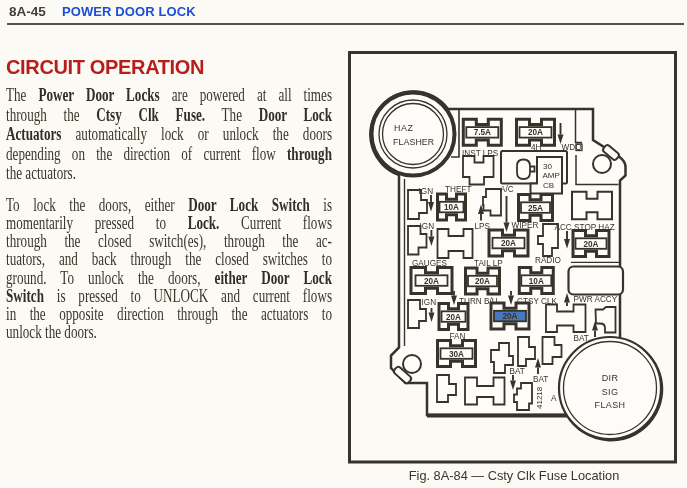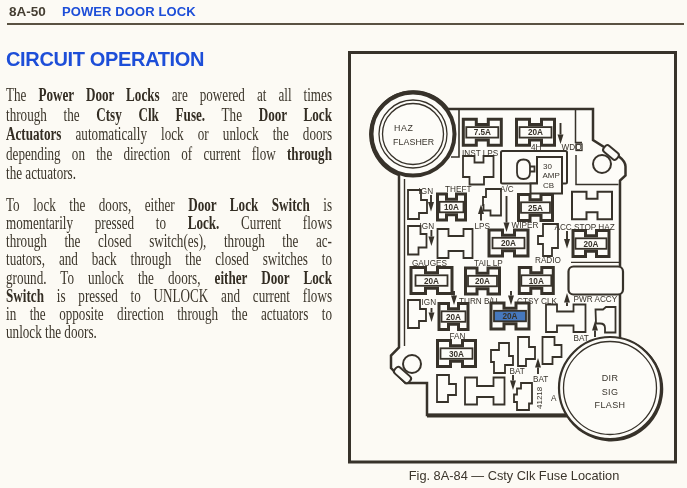--- a/index.html
+++ b/index.html
@@ -3,27 +3,27 @@
 html,body{margin:0;padding:0}
 body{width:687px;height:488px;background:#fcfaf4;position:relative;overflow:hidden;
  font-family:"Liberation Sans",sans-serif;}
 .abs{position:absolute}
 .ser{font-family:"Liberation Serif",serif;color:#3c362b}
 .jl{text-align:justify;text-align-last:justify}
 .jl:last-child{text-align-last:left}
 b{color:#332d23}
 </style></head><body>
 
-<div class="abs" style="left:9px;top:3.9px;font-weight:bold;font-size:13.5px;color:#453e32">8A-50</div>
+<div class="abs" style="left:9px;top:3.9px;font-weight:bold;font-size:13.5px;color:#453e32">8A-45</div>
 
 <div class="abs" style="left:62px;top:3.9px;font-weight:bold;font-size:13px;color:#1d4ed8;letter-spacing:0.1px">POWER DOOR LOCK</div>
 
 <div class="abs" style="left:7px;top:22.6px;width:677px;height:2px;background:#5a5242"></div>
 
-<div class="abs" style="left:6px;top:48px;font-weight:bold;font-size:20px;color:#1d4ed8;letter-spacing:-0.35px">CIRCUIT OPERATION</div>
+<div class="abs" style="left:6px;top:56px;font-weight:bold;font-size:20px;color:#b91c1c;letter-spacing:-0.35px">CIRCUIT OPERATION</div>
 
 <div class="abs ser" style="left:6px;top:86.4px;width:447px;font-size:18px;line-height:19.4px;transform:scaleX(0.7293);transform-origin:0 0">
 <div class="jl">The <b>Power Door Locks</b> are powered at all times</div>
 <div class="jl">through the <b>Ctsy Clk Fuse.</b> The <b>Door Lock</b></div>
 <div class="jl"><b>Actuators</b> automatically lock or unlock the doors</div>
 <div class="jl">depending on the direction of current flow <b>through</b></div>
 <div class="jl">the actuators.</div>
 </div>
 
 <div class="abs ser" style="left:6px;top:195.8px;width:447px;font-size:18px;line-height:18.2px;transform:scaleX(0.7293);transform-origin:0 0">

